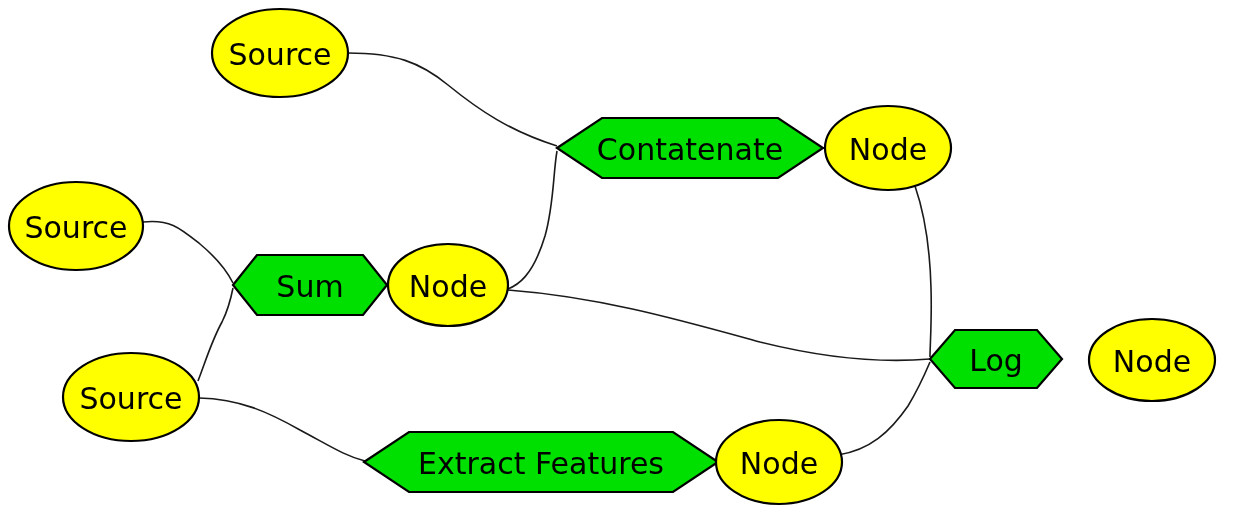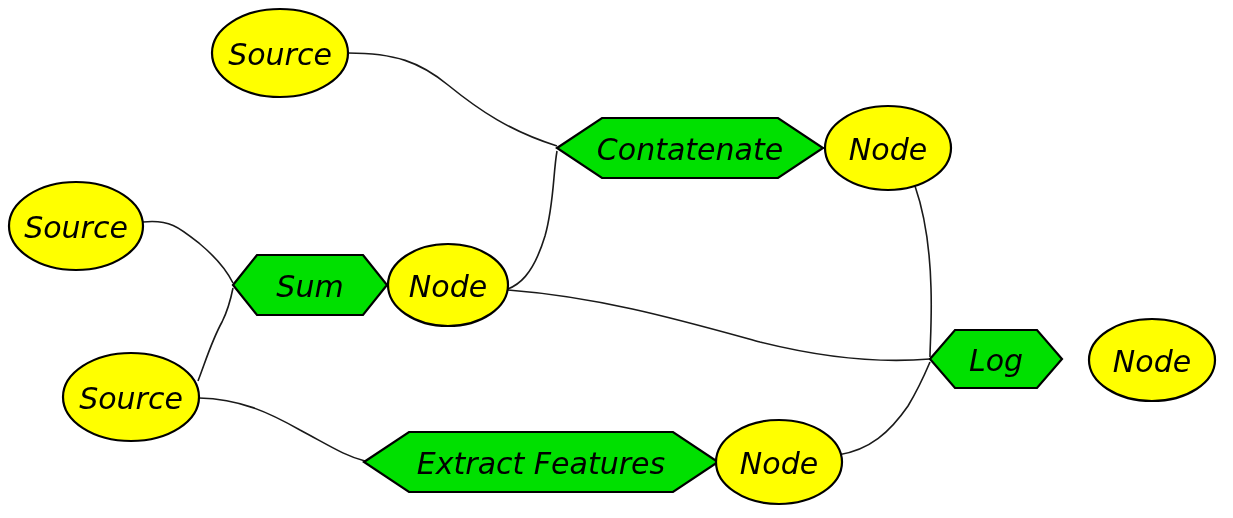--- a/index.html
+++ b/index.html
@@ -9,21 +9,20 @@
   }
   body {
     font-family: "DejaVu Sans", sans-serif;
   }
   #diagram-canvas {
     position: relative;
     width: 1233px;
     height: 518px;
     background: #ffffff;
     overflow: hidden;
-    font-style: italic;
   }
   #graph-svg {
     position: absolute;
     left: 0;
     top: 0;
     width: 1233px;
     height: 518px;
     display: block;
   }
   .edge-path {

